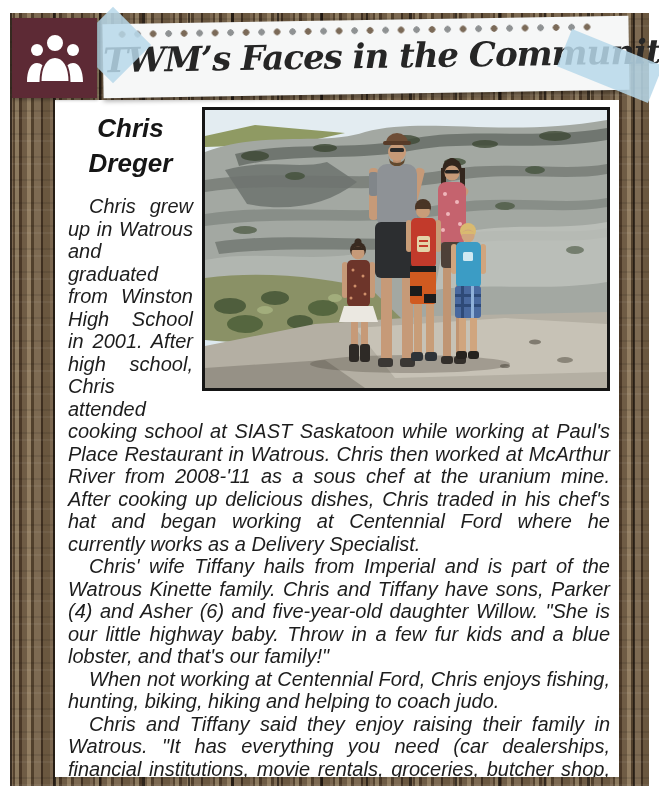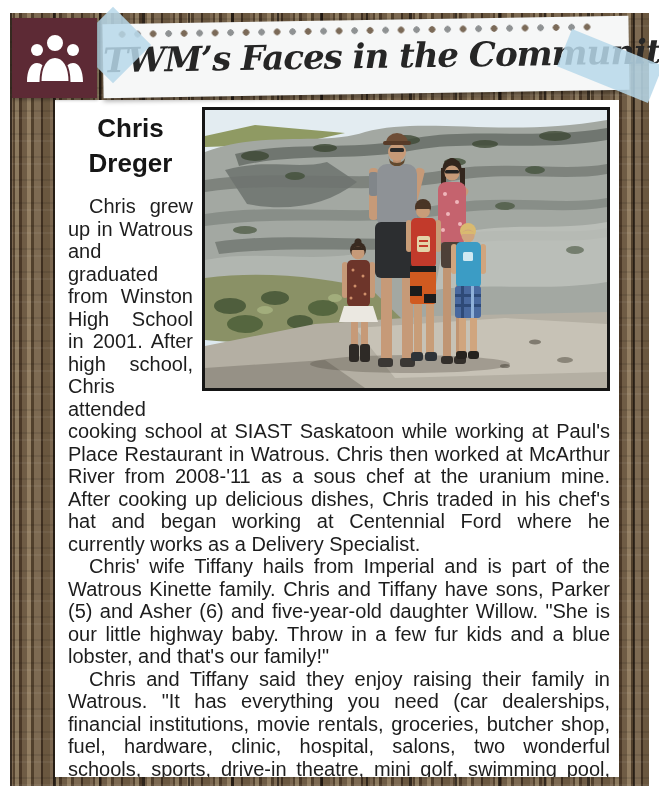--- a/index.html
+++ b/index.html
@@ -33,21 +33,21 @@
   .tape-left{left:86px;top:18px;width:54px;height:54px;transform:rotate(45deg);z-index:4;}
   .tape-right{left:561px;top:46px;width:98px;height:40px;transform:rotate(22deg);z-index:4;}
 
   
   .icon-box{position:absolute;left:12px;top:18px;width:85px;height:80px;
     background:var(--maroon,#5d2a35);z-index:5;display:flex;align-items:center;justify-content:center;
     box-shadow:1px 2px 3px rgba(0,0,0,.3);}
 
   
   .content-box{position:absolute;left:55px;top:100px;width:564px;height:677px;background:#fff;
-    z-index:2;padding:7px 9px 10px 13px;box-sizing:border-box;overflow:hidden;color:#1d1d1d;}
+    z-index:2;padding:7px 9px 10px 13px;box-sizing:border-box;overflow:hidden;color:#1d1d1d;font-style:italic;}
   .photo-frame{float:right;width:402px;height:278px;border:3px solid #151515;
     margin:0 0 10px 9px;background:#dde8ee;}
   .photo-frame svg{display:block;}
   .article-heading{margin:4px 0 14px;text-align:center;font-size:26px;line-height:35px;
     font-weight:bold;color:#161616;}
   .body-text p{margin:0;text-align:justify;text-indent:21px;font-size:20px;line-height:22.5px;}
 </style>
 </head>
 <body>
 
@@ -225,18 +225,19 @@
             <rect x="266" y="176" width="3" height="32" fill="#8fb0d8"></rect>
           </g>
         </g>
       </svg>
     </div>
 
     <h1 class="article-heading">Chris Dreger</h1>
 
     <div class="body-text">
       <p>Chris grew up in Watrous and graduated from Winston High School in 2001. After high school, Chris attended cooking school at SIAST Saskatoon while working at Paul's Place Restaurant in Watrous. Chris then worked at McArthur River from 2008-'11 as a sous chef at the uranium mine. After cooking up delicious dishes, Chris traded in his chef's hat and began working at Centennial Ford where he currently works as a Delivery Specialist.</p>
-      <p>Chris' wife Tiffany hails from Imperial and is part of the Watrous Kinette family. Chris and Tiffany have sons, Parker (5) and Asher (6) and five-year-old daughter Willow. "She is our little highway baby. Throw in a few fur kids and a blue lobster, and that's our family!"</p>
+      <p>Chris' wife Tiffany hails from Imperial and is part of the Watrous Kinette family. Chris and Tiffany have sons, Parker (4) and Asher (6) and five-year-old daughter Willow. "She is our little highway baby. Throw in a few fur kids and a blue lobster, and that's our family!"</p>
+      <p>When not working at Centennial Ford, Chris enjoys fishing, hunting, biking, hiking and helping to coach judo.</p>
       <p>Chris and Tiffany said they enjoy raising their family in Watrous. "It has everything you need (car dealerships, financial institutions, movie rentals, groceries, butcher shop, fuel, hardware, clinic, hospital, salons, two wonderful schools, sports, drive-in theatre, mini golf, swimming pool, taxi, chiropractor, travel agents, many choices for restaurants and a lot of other unique amenities). It has it all and still feels small and safe!"</p>
     </div>
   </div>
 
 </div>
 
 </body></html>

